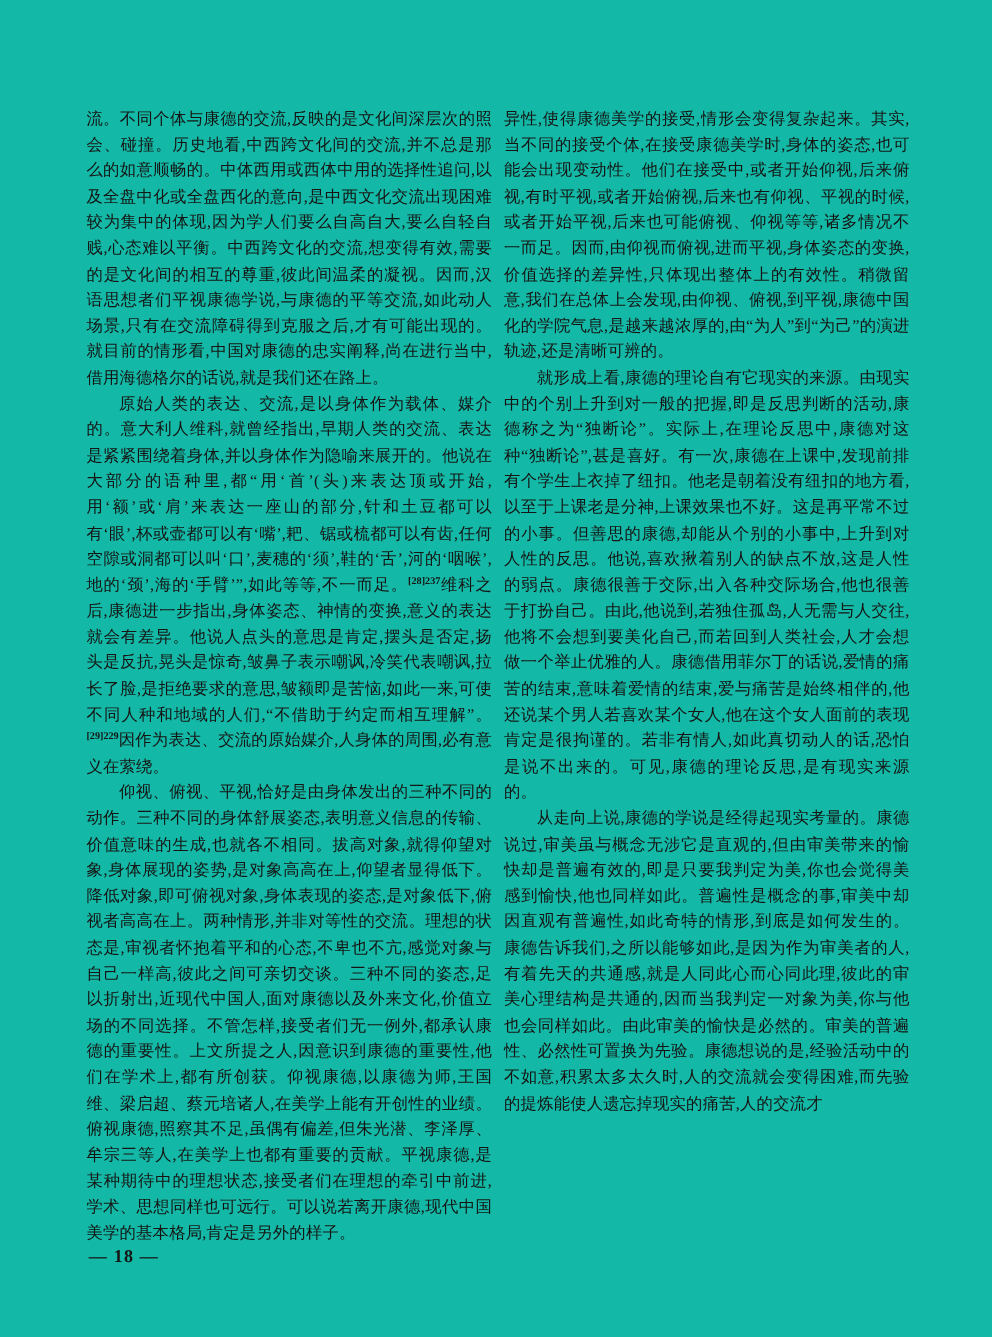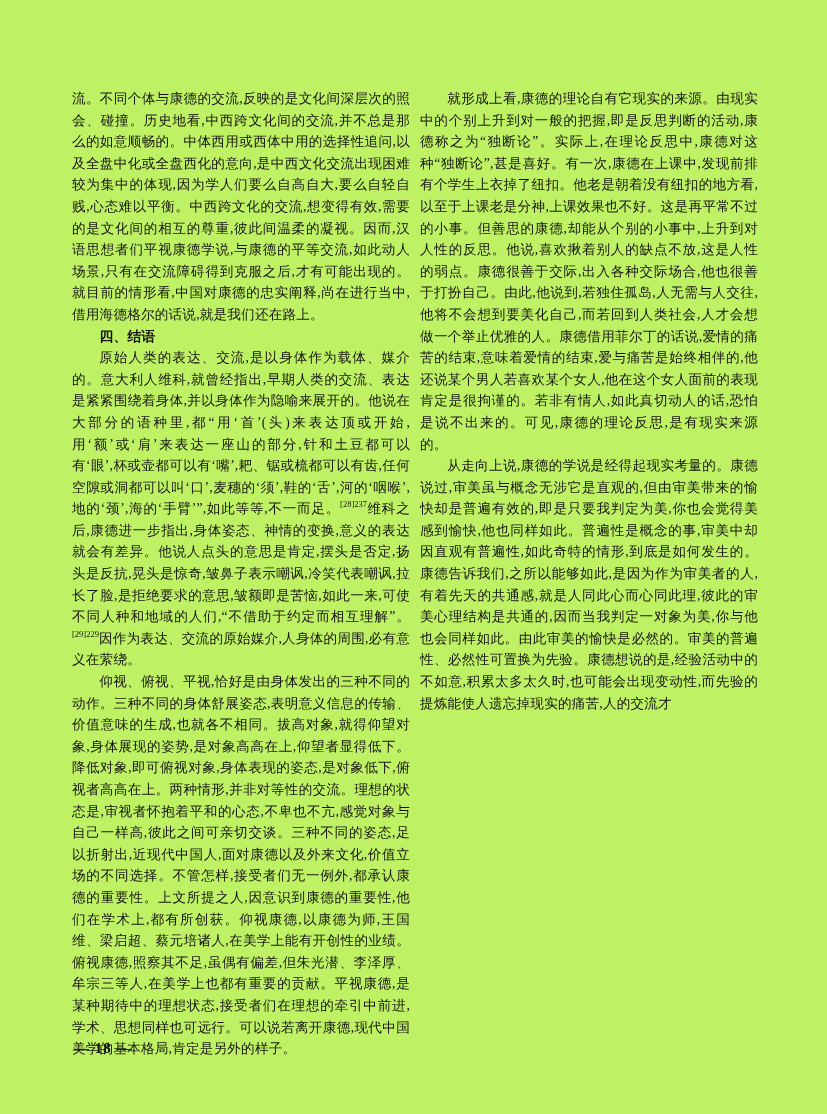--- a/index.html
+++ b/index.html
@@ -4,21 +4,21 @@
 <style>
   html, body {
     margin: 0;
     padding: 0;
     background: #f2f2f0;
   }
   .page {
     position: relative;
     width: 827px;
     height: 1114px;
-    background: #bef264;
+    background: #14b8a6;
     overflow: hidden;
     font-family: "Liberation Serif", "DejaVu Serif", serif;
     color: #151413;
   }
   .column {
     position: absolute;
     top: 88px;
     width: 338px;
     font-size: 13.6px;
     line-height: 21.6px;
@@ -36,46 +36,46 @@
   }
   .section-heading {
     margin: 0;
     font-size: 13.8px;
     font-weight: bold;
     text-indent: 2em;
     line-height: 21.6px;
   }
   sup.citation {
     font-size: 8.5px;
-    font-weight: normal;
+    font-weight: bold;
     line-height: 0;
     letter-spacing: 0;
     vertical-align: super;
   }
   .page-number {
     position: absolute;
     left: 74px;
     top: 1040px;
     font-size: 15px;
     font-weight: bold;
     letter-spacing: 1px;
   }
 </style>
 </head>
 <body>
 
 <div class="page">
 
   <div class="column column-left">
     <p class="para continuation">流。不同个体与康德的交流,反映的是文化间深层次的照会、碰撞。历史地看,中西跨文化间的交流,并不总是那么的如意顺畅的。中体西用或西体中用的选择性追问,以及全盘中化或全盘西化的意向,是中西文化交流出现困难较为集中的体现,因为学人们要么自高自大,要么自轻自贱,心态难以平衡。中西跨文化的交流,想变得有效,需要的是文化间的相互的尊重,彼此间温柔的凝视。因而,汉语思想者们平视康德学说,与康德的平等交流,如此动人场景,只有在交流障碍得到克服之后,才有可能出现的。就目前的情形看,中国对康德的忠实阐释,尚在进行当中,借用海德格尔的话说,就是我们还在路上。</p>
-    <p class="section-heading">四、结语</p>
     <p class="para"><span>原始人类的表达、交流,是以身体作为载体、媒介的。意大利人维科,就曾经指出,早期人类的交流、表达是紧紧围绕着身体,并以身体作为隐喻来展开的。他说在大部分的语种里,都“用‘首’(头)来表达顶或开始,用‘额’或‘肩’来表达一座山的部分,针和土豆都可以有‘眼’,杯或壶都可以有‘嘴’,耙、锯或梳都可以有齿,任何空隙或洞都可以叫‘口’,麦穗的‘须’,鞋的‘舌’,河的‘咽喉’,地的‘颈’,海的‘手臂’”,如此等等,不一而足。</span><sup class="citation">[28]237</sup><span>维科之后,康德进一步指出,身体姿态、神情的变换,意义的表达就会有差异。他说人点头的意思是肯定,摆头是否定,扬头是反抗,晃头是惊奇,皱鼻子表示嘲讽,冷笑代表嘲讽,拉长了脸,是拒绝要求的意思,皱额即是苦恼,如此一来,可使不同人种和地域的人们,“不借助于约定而相互理解”。</span><sup class="citation">[29]229</sup><span>因作为表达、交流的原始媒介,人身体的周围,必有意义在萦绕。</span></p>
     <p class="para">仰视、俯视、平视,恰好是由身体发出的三种不同的动作。三种不同的身体舒展姿态,表明意义信息的传输、价值意味的生成,也就各不相同。拔高对象,就得仰望对象,身体展现的姿势,是对象高高在上,仰望者显得低下。降低对象,即可俯视对象,身体表现的姿态,是对象低下,俯视者高高在上。两种情形,并非对等性的交流。理想的状态是,审视者怀抱着平和的心态,不卑也不亢,感觉对象与自己一样高,彼此之间可亲切交谈。三种不同的姿态,足以折射出,近现代中国人,面对康德以及外来文化,价值立场的不同选择。不管怎样,接受者们无一例外,都承认康德的重要性。上文所提之人,因意识到康德的重要性,他们在学术上,都有所创获。仰视康德,以康德为师,王国维、梁启超、蔡元培诸人,在美学上能有开创性的业绩。俯视康德,照察其不足,虽偶有偏差,但朱光潜、李泽厚、牟宗三等人,在美学上也都有重要的贡献。平视康德,是某种期待中的理想状态,接受者们在理想的牵引中前进,学术、思想同样也可远行。可以说若离开康德,现代中国美学的基本格局,肯定是另外的样子。</p>
   </div>
 
   <div class="column column-right">
+    <p class="para continuation">异性,使得康德美学的接受,情形会变得复杂起来。其实,当不同的接受个体,在接受康德美学时,身体的姿态,也可能会出现变动性。他们在接受中,或者开始仰视,后来俯视,有时平视,或者开始俯视,后来也有仰视、平视的时候,或者开始平视,后来也可能俯视、仰视等等,诸多情况不一而足。因而,由仰视而俯视,进而平视,身体姿态的变换,价值选择的差异性,只体现出整体上的有效性。稍微留意,我们在总体上会发现,由仰视、俯视,到平视,康德中国化的学院气息,是越来越浓厚的,由“为人”到“为己”的演进轨迹,还是清晰可辨的。</p>
     <p class="para">就形成上看,康德的理论自有它现实的来源。由现实中的个别上升到对一般的把握,即是反思判断的活动,康德称之为“独断论”。实际上,在理论反思中,康德对这种“独断论”,甚是喜好。有一次,康德在上课中,发现前排有个学生上衣掉了纽扣。他老是朝着没有纽扣的地方看,以至于上课老是分神,上课效果也不好。这是再平常不过的小事。但善思的康德,却能从个别的小事中,上升到对人性的反思。他说,喜欢揪着别人的缺点不放,这是人性的弱点。康德很善于交际,出入各种交际场合,他也很善于打扮自己。由此,他说到,若独住孤岛,人无需与人交往,他将不会想到要美化自己,而若回到人类社会,人才会想做一个举止优雅的人。康德借用菲尔丁的话说,爱情的痛苦的结束,意味着爱情的结束,爱与痛苦是始终相伴的,他还说某个男人若喜欢某个女人,他在这个女人面前的表现肯定是很拘谨的。若非有情人,如此真切动人的话,恐怕是说不出来的。可见,康德的理论反思,是有现实来源的。</p>
-    <p class="para">从走向上说,康德的学说是经得起现实考量的。康德说过,审美虽与概念无涉它是直观的,但由审美带来的愉快却是普遍有效的,即是只要我判定为美,你也会觉得美感到愉快,他也同样如此。普遍性是概念的事,审美中却因直观有普遍性,如此奇特的情形,到底是如何发生的。康德告诉我们,之所以能够如此,是因为作为审美者的人,有着先天的共通感,就是人同此心而心同此理,彼此的审美心理结构是共通的,因而当我判定一对象为美,你与他也会同样如此。由此审美的愉快是必然的。审美的普遍性、必然性可置换为先验。康德想说的是,经验活动中的不如意,积累太多太久时,也可能会出现变动性,而先验的提炼能使人遗忘掉现实的痛苦,人的交流才</p>
+    <p class="para">从走向上说,康德的学说是经得起现实考量的。康德说过,审美虽与概念无涉它是直观的,但由审美带来的愉快却是普遍有效的,即是只要我判定为美,你也会觉得美感到愉快,他也同样如此。普遍性是概念的事,审美中却因直观有普遍性,如此奇特的情形,到底是如何发生的。康德告诉我们,之所以能够如此,是因为作为审美者的人,有着先天的共通感,就是人同此心而心同此理,彼此的审美心理结构是共通的,因而当我判定一对象为美,你与他也会同样如此。由此审美的愉快是必然的。审美的普遍性、必然性可置换为先验。康德想说的是,经验活动中的不如意,积累太多太久时,人的交流就会变得困难,而先验的提炼能使人遗忘掉现实的痛苦,人的交流才</p>
   </div>
 
   <div class="page-number">— 18 —</div>
 
 </div>
 
 </body></html>

